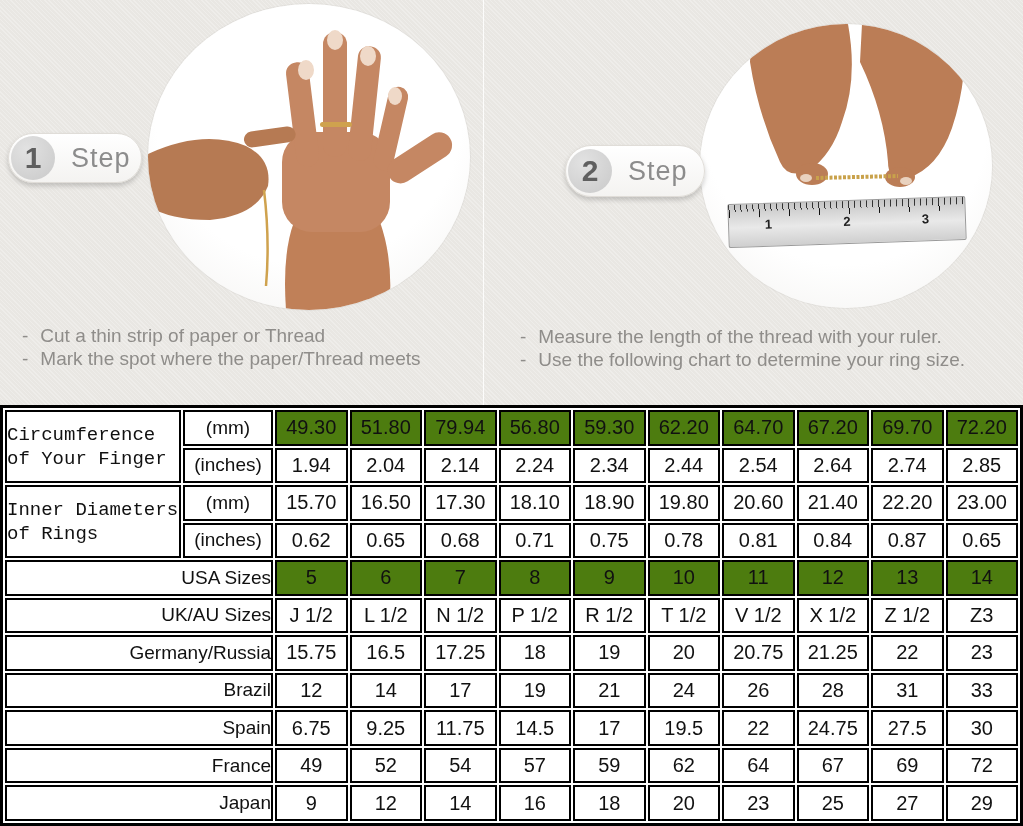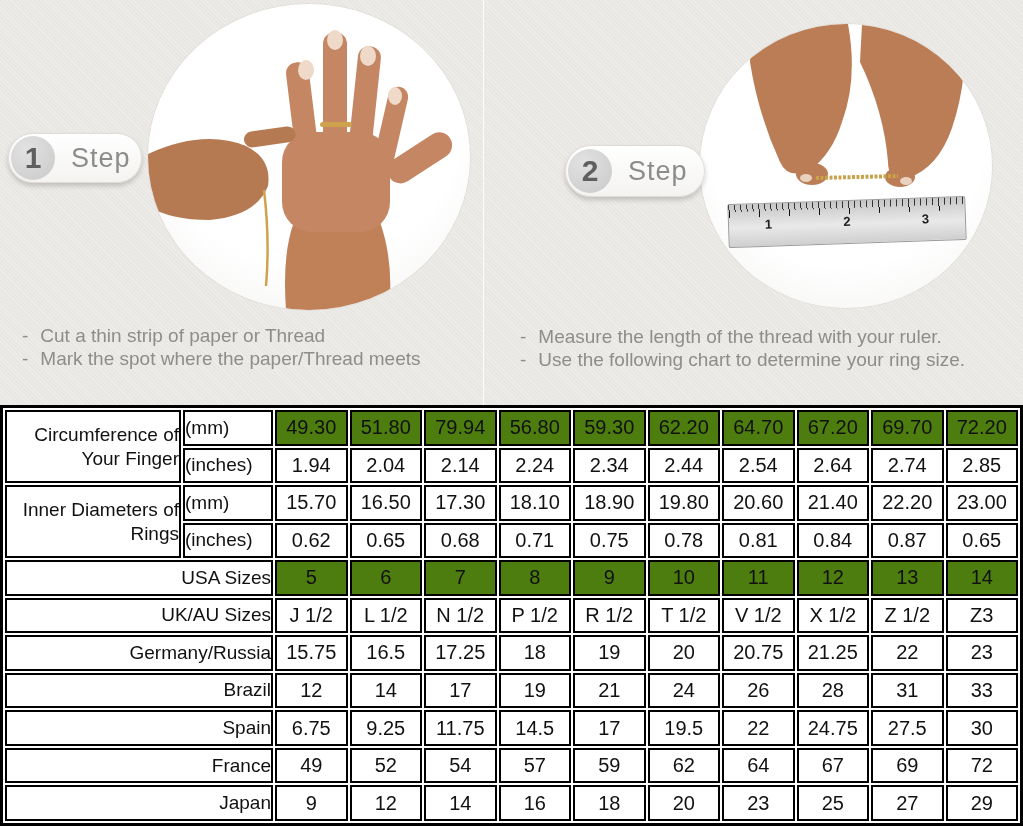--- a/index.html
+++ b/index.html
@@ -75,22 +75,22 @@
     width:100%; height:100%; table-layout:fixed;
     border-collapse:separate; border-spacing:2px;
     background:#ffffff; border:3px solid #000;
     font-family:"Liberation Sans", sans-serif;
   }
   .ring-table td {
     border:2px solid #000; vertical-align:middle;
     color:#111; overflow:hidden;
   }
   .ring-table td.label-cell { font-size:19px; padding-left:6px; text-align:right; }
-  .ring-table td.group-label { text-align:right; padding-left:12px; line-height:24px; }
-  .ring-table td.unit-cell { font-size:19px; text-align:left;margin-top:20px; }
+  .ring-table td.group-label { text-align:left; padding-left:0; line-height:24px;font-family:Liberation Mono, monospace; }
+  .ring-table td.unit-cell { font-size:19px; text-align:center;margin-top:20px; }
   .ring-table td.value-cell { font-size:20px; text-align:center; }
   .ring-table td.shaded { background:#4d7c0f; }
 </style>
 </head>
 <body>
 
 <div class="page">
   <div class="panel-divider"></div>
 
   <div class="photo-circle circle-1">

